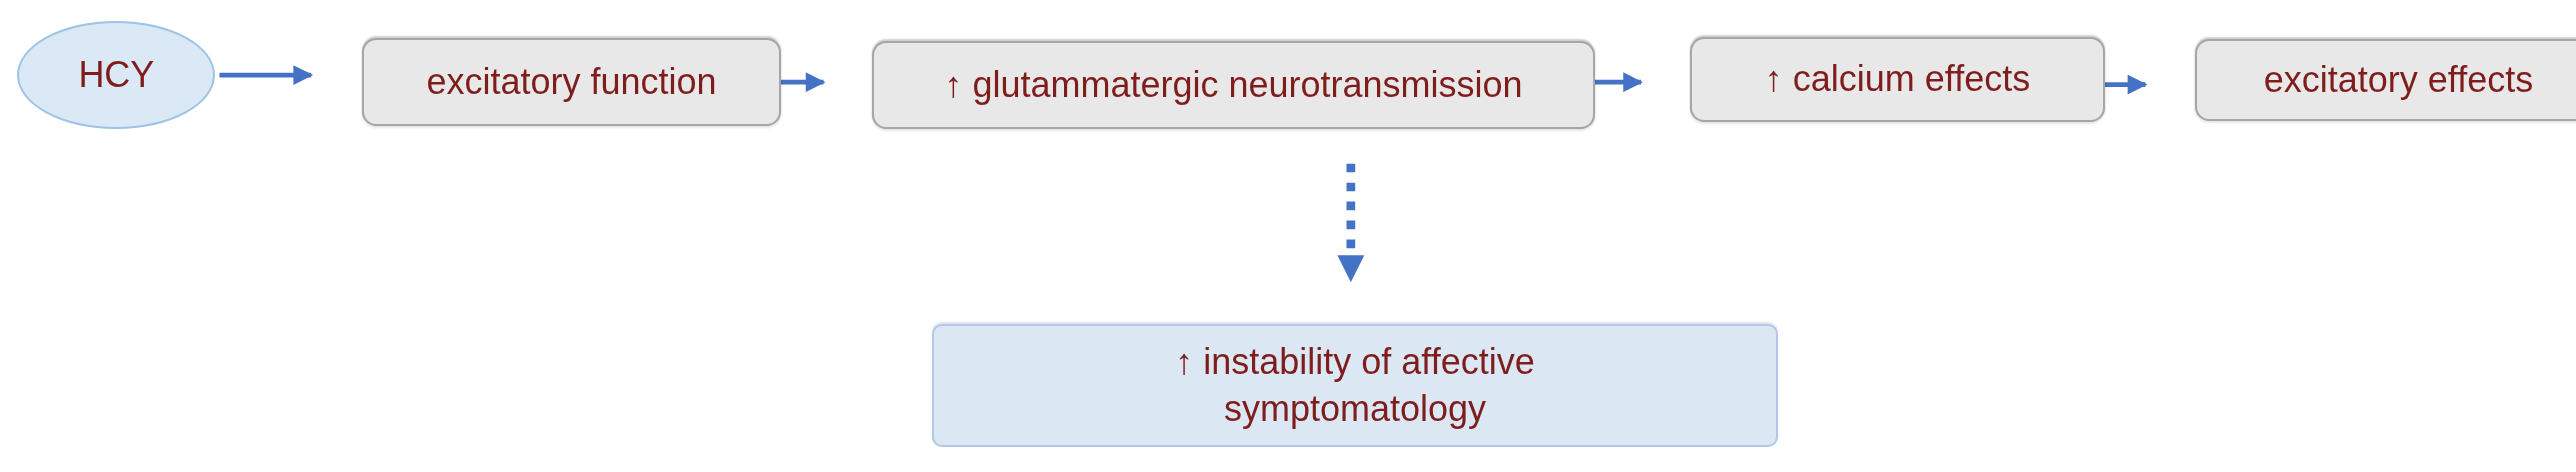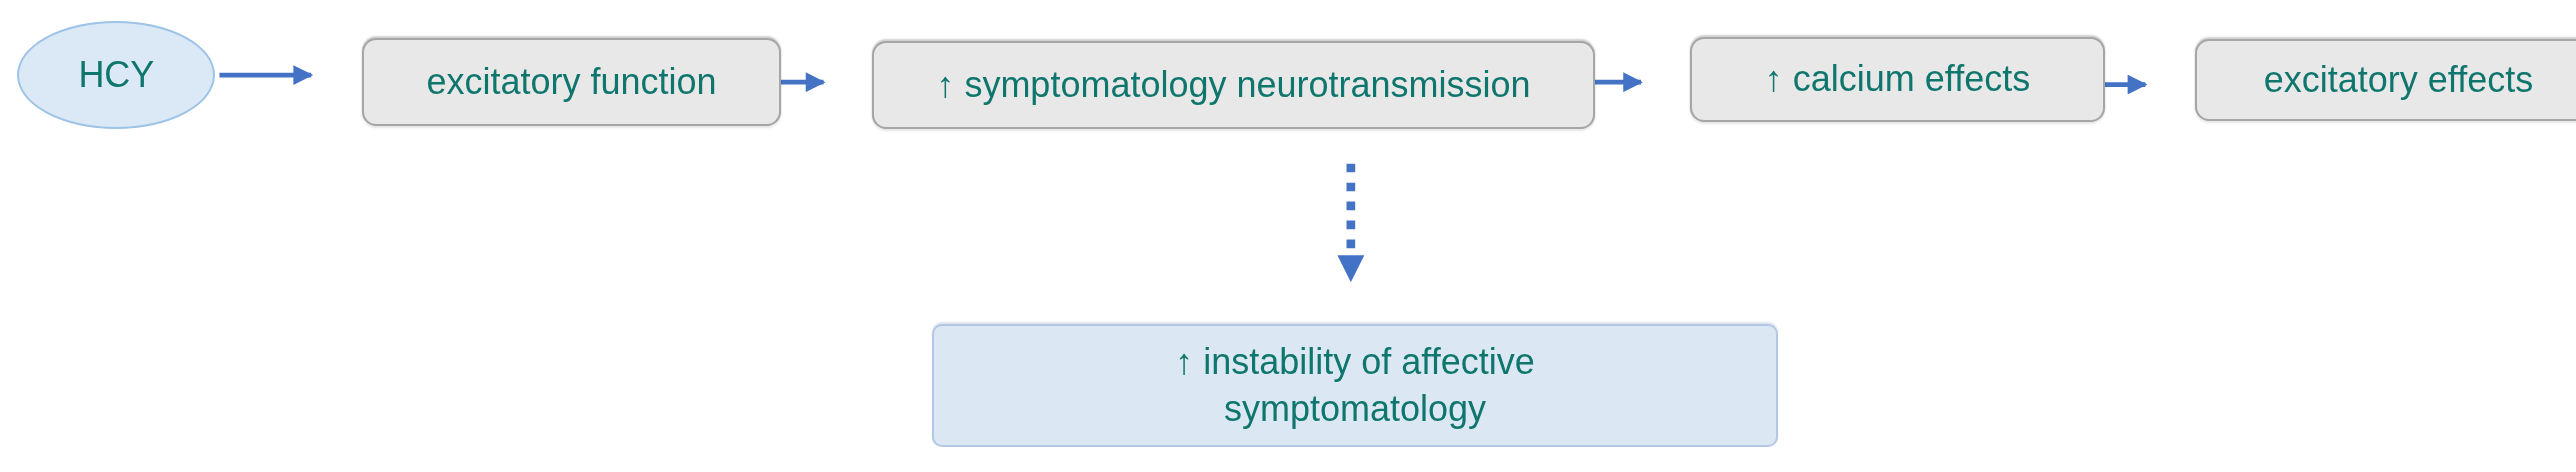--- a/index.html
+++ b/index.html
@@ -18,21 +18,21 @@
   }
   .node {
     position: absolute;
     box-sizing: border-box;
     display: flex;
     align-items: center;
     justify-content: center;
     text-align: center;
     font-size: 36px;
     line-height: 1.3;
-    color: #0f766e;
+    color: #7f1d1d;
   }
   .node .label { display: inline-block; }
   .node.gray {
     background: #e9e8e8;
     border: 2.4px solid #a6a6a6;
     border-radius: 14.2px;
     box-shadow: 0 -1.6px 1.6px rgba(0,0,0,0.18), 0 1.6px 2.4px rgba(0,0,0,0.10);
     margin-left: 42px;
   }
   .node.blue-ellipse {
@@ -88,21 +88,21 @@
 
   <div class="node blue-ellipse" id="node-hcy">
     <span class="label">HCY</span>
   </div>
 
   <div class="node gray" id="node-excitatory">
     <span class="label">excitatory function</span>
   </div>
 
   <div class="node gray" id="node-glutamate">
-    <span class="label">↑ symptomatology neurotransmission</span>
+    <span class="label">↑ glutammatergic neurotransmission</span>
   </div>
 
   <div class="node gray" id="node-calcium">
     <span class="label">↑ calcium effects</span>
   </div>
 
   <div class="node gray" id="node-neurotoxic">
     <span class="label">excitatory effects</span>
   </div>
 

